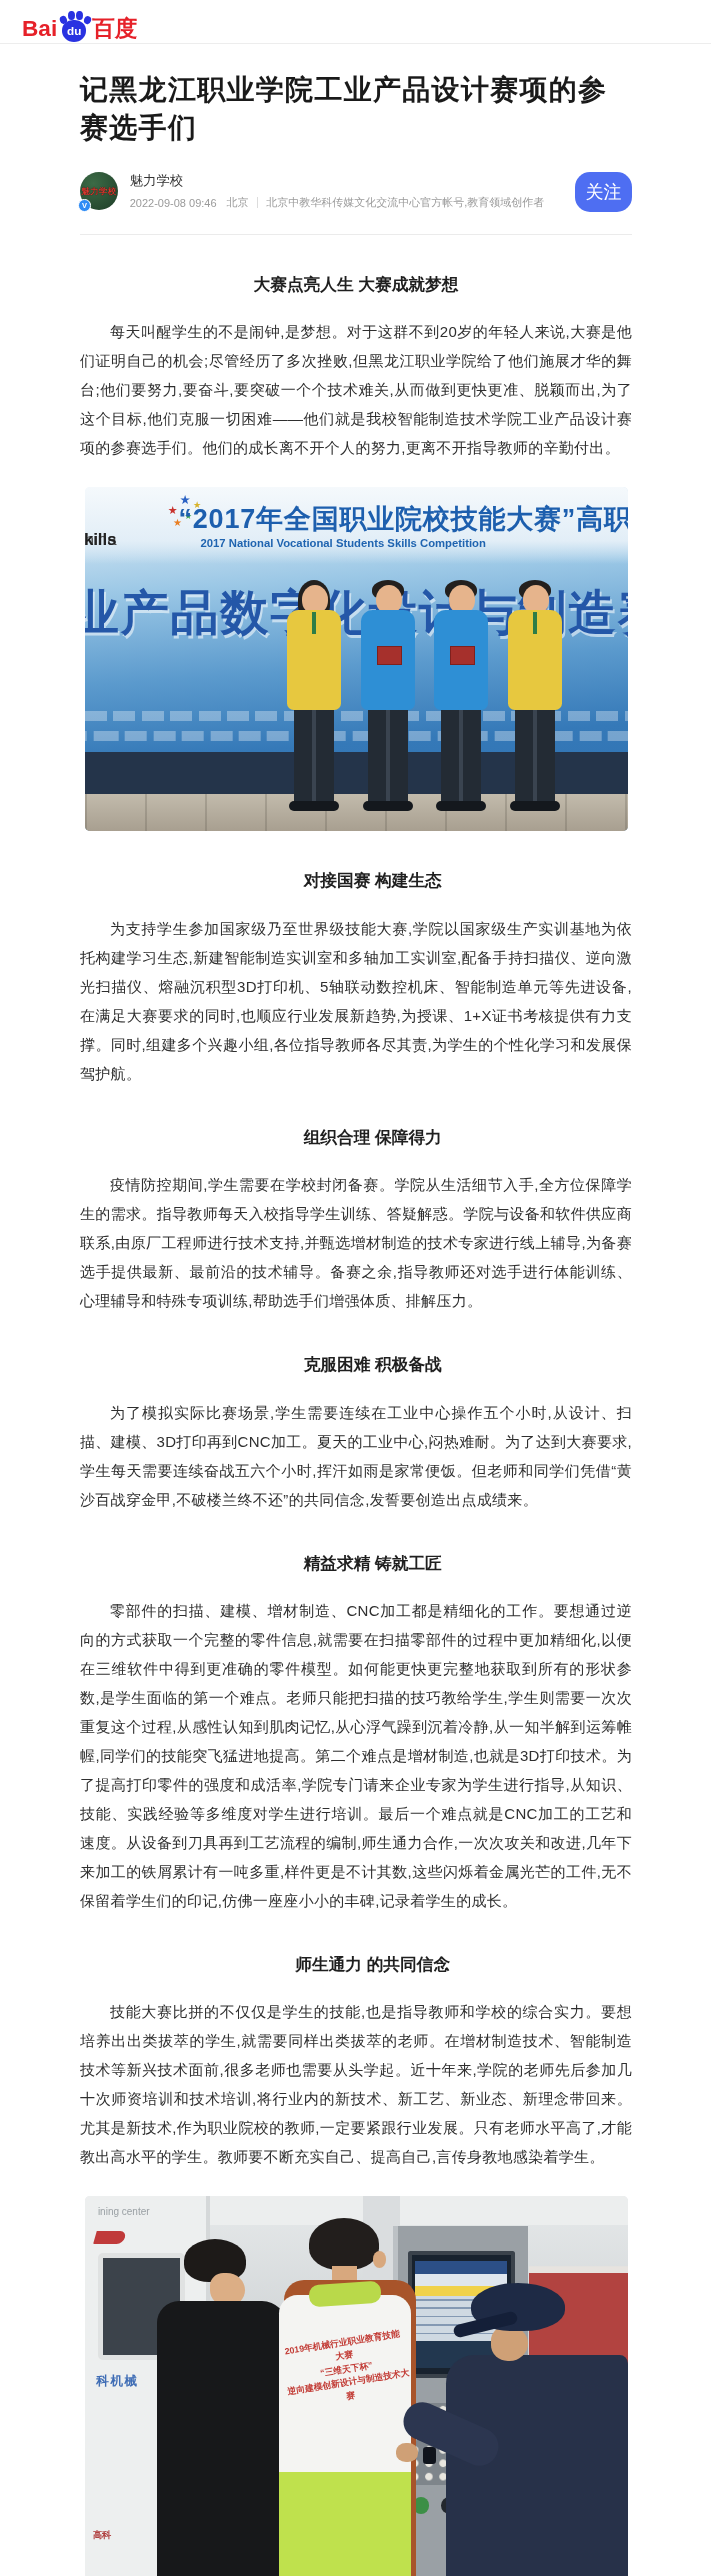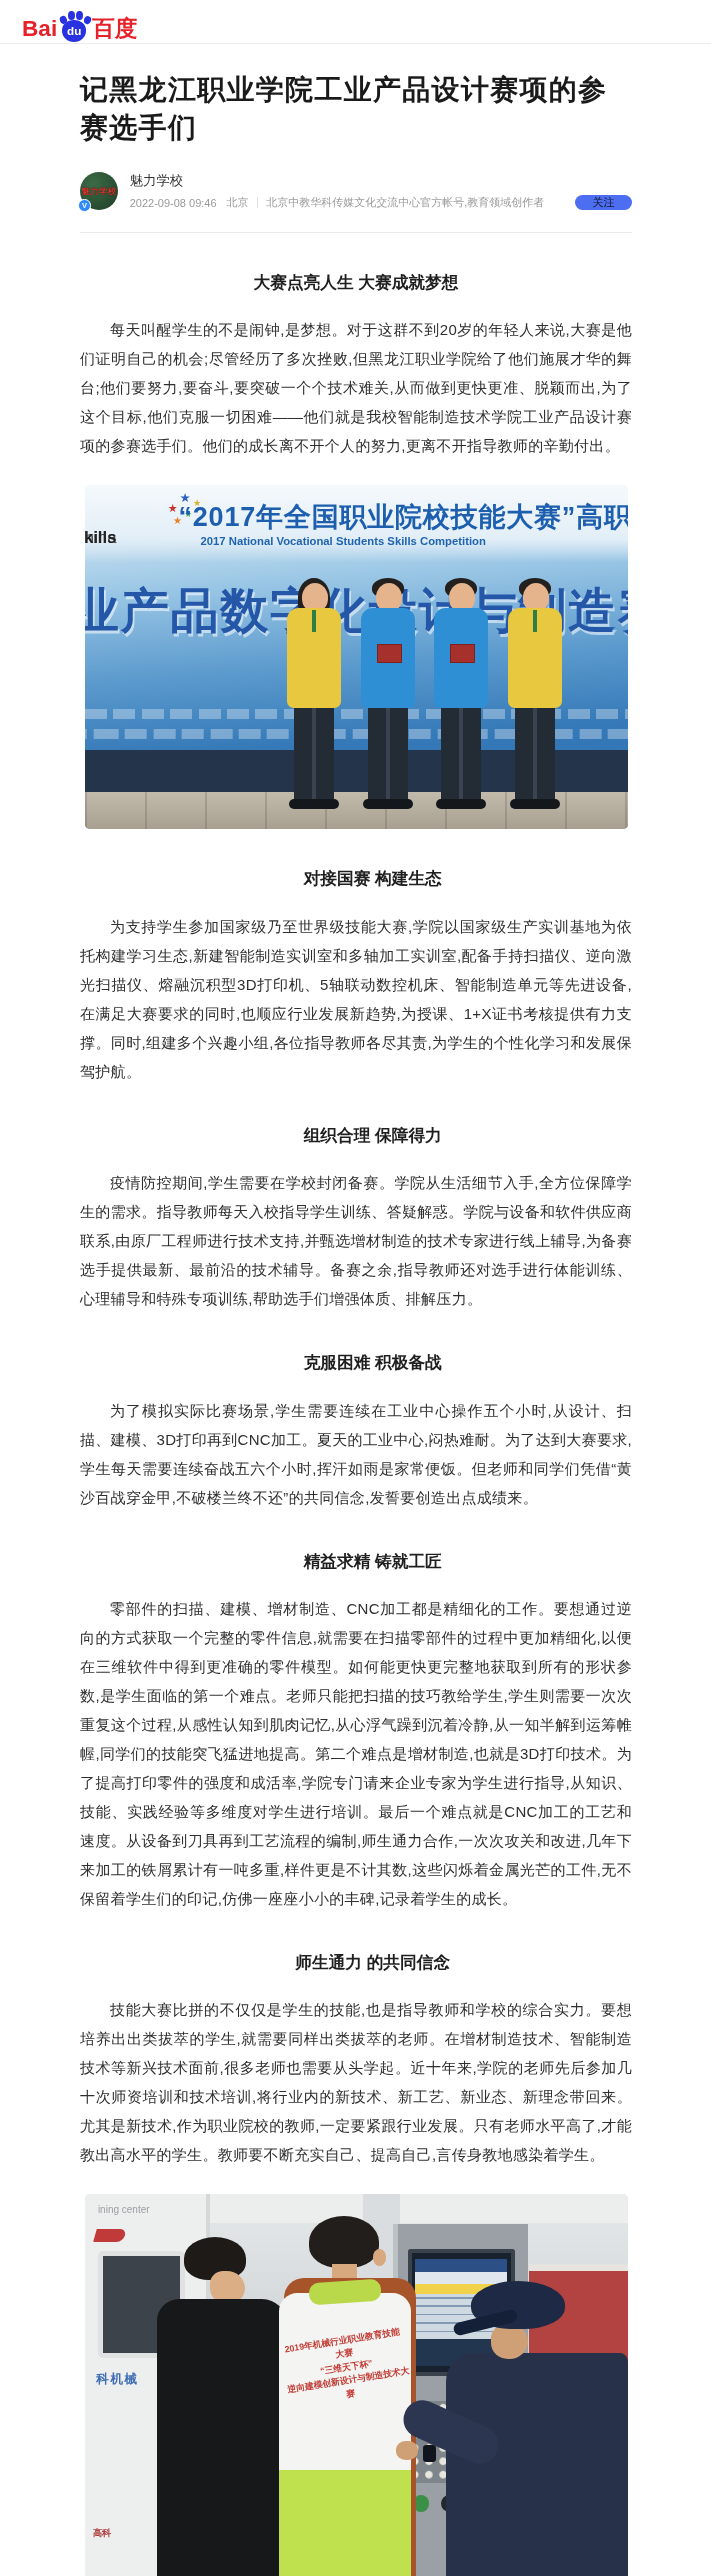--- a/index.html
+++ b/index.html
@@ -21,32 +21,32 @@
   .toe.t2{width:6.7px;height:9.2px;left:8.4px;top:0px;}
   .toe.t3{width:6.7px;height:9.2px;left:16.7px;top:0px;}
   .toe.t4{width:6.7px;height:8.4px;left:24px;top:5px;transform:rotate(20deg);}
   .paw .du{position:absolute;left:2.5px;top:12.5px;width:24px;text-align:center;color:#fff;font-size:11.7px;font-weight:bold;}
   .logo-cn{font-size:22.6px;font-weight:bold;color:var(--brand-red);line-height:28.4px;}
 
   
   .article{width:552px;margin:0 auto;padding-bottom:50px;}
   .title{font-size:28px;line-height:38px;font-weight:700;color:#1a1a1a;letter-spacing:1.3px;margin-top:27px;}
 
-  .author-row{display:flex;align-items:flex-end;margin-top:25px;}
+  .author-row{display:flex;align-items:flex-start;margin-top:25px;}
   .avatar{position:relative;width:38px;height:38px;flex:0 0 38px;cursor:pointer;}
   .avatar .disc{width:38px;height:38px;border-radius:50%;background:radial-gradient(circle at 35% 30%,#3c6b46,#274b31 70%,#1d3a25);overflow:hidden;display:flex;align-items:center;justify-content:center;}
   .avatar .disc span{color:#d93a30;font-weight:700;font-size:8.4px;letter-spacing:0.4px;text-shadow:0 0 0.8px #000;}
   .v-badge{position:absolute;left:-1.7px;bottom:-1.7px;width:12.5px;height:12.5px;border-radius:50%;background:#2f8cf5;border:1.3px solid #fff;color:#fff;font-size:7.5px;font-weight:bold;display:flex;align-items:center;justify-content:center;}
   .author-info{margin-left:11.7px;flex:1;}
   .author-name{font-size:13.4px;color:#333;font-weight:500;cursor:pointer;}
   .author-meta{margin-top:5px;font-size:11px;color:#9a9a9a;display:flex;align-items:center;white-space:nowrap;}
   .author-meta .loc{margin-left:10px;}
   .author-meta .sep{display:inline-block;width:0.8px;height:11px;background:#dcdcdc;margin:0 8.4px;}
   .author-meta .desc{overflow:hidden;text-overflow:ellipsis;}
-  .follow-btn{flex:0 0 auto;width:57px;height:15px;border:none;border-radius:15px;background:var(--follow-blue);color:#0f172a;font-size:11px;cursor:pointer;font-family:inherit;}
+  .follow-btn{flex:0 0 auto;width:57px;height:40px;border:none;border-radius:15px;background:var(--follow-blue);color:#ffffff;font-size:18px;cursor:pointer;font-family:inherit;}
 
   .divider{border:none;border-top:0.8px solid #ebebeb;margin-top:22px;}
 
   h2.sec{font-size:16.7px;line-height:23.4px;color:#1f1f1f;font-weight:700;margin:38px 0 0;text-align:center;}
   h2.sec.indent{text-indent:2em;}
   p.body{font-size:15px;line-height:29px;letter-spacing:0.3px;color:#2f2f2f;text-indent:2em;text-align:justify;margin-top:21px;}
 
   
   .photo{position:relative;width:543px;margin:25px auto 0;border-radius:5px;overflow:hidden;}
   .photo *{position:absolute;}

